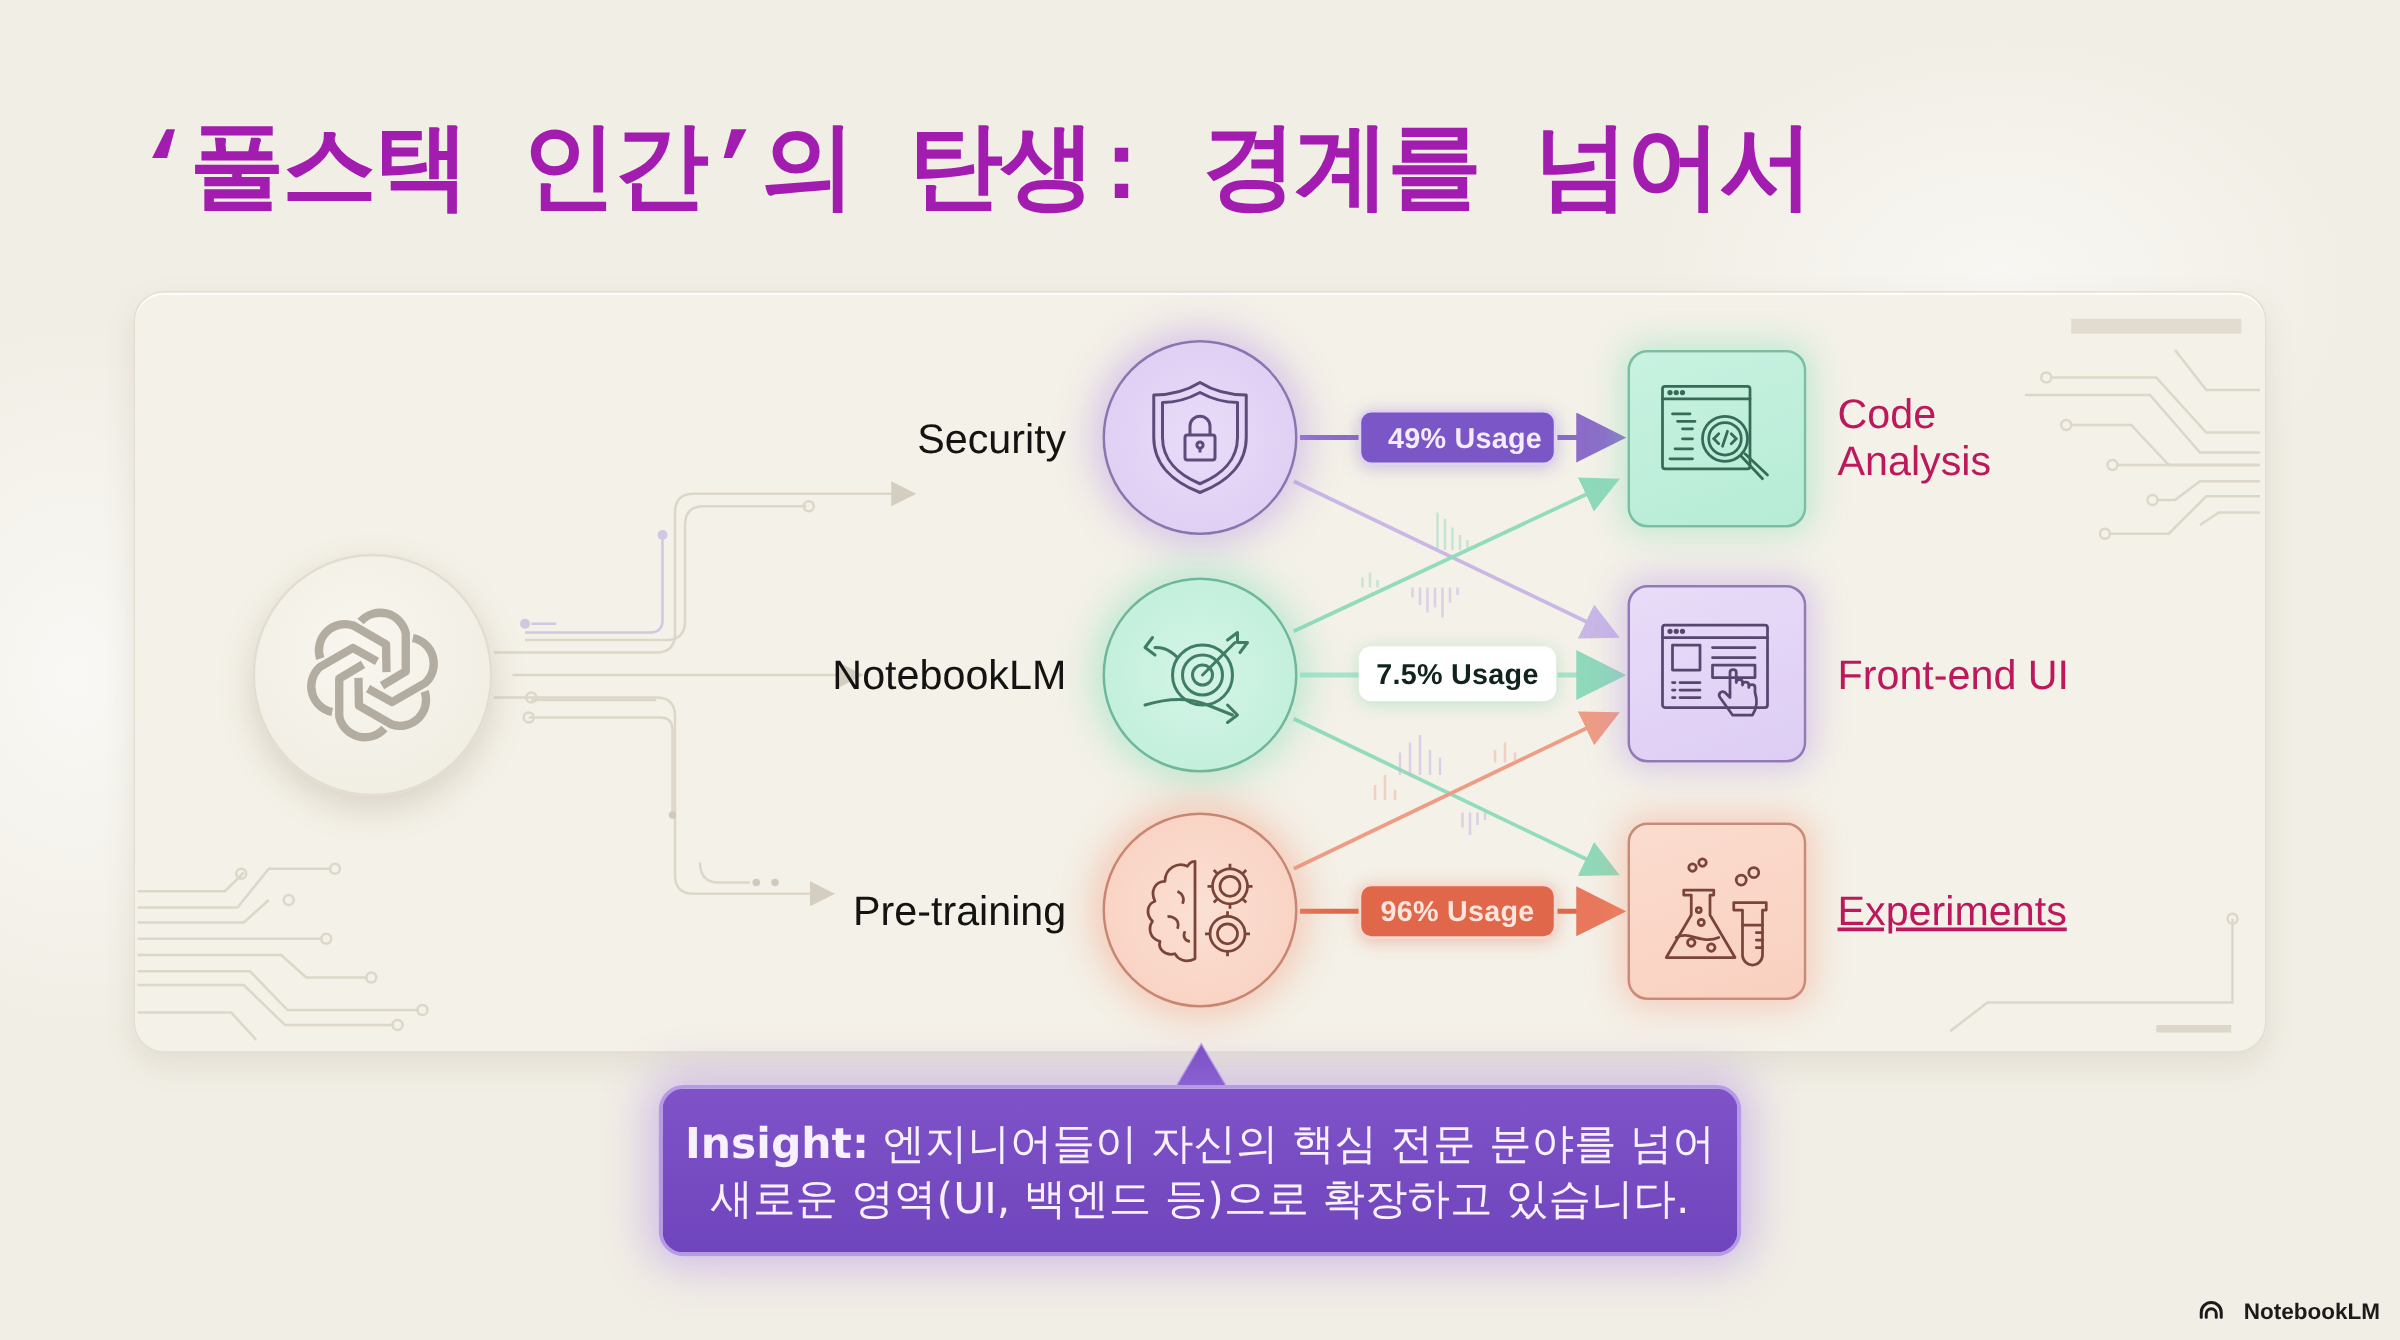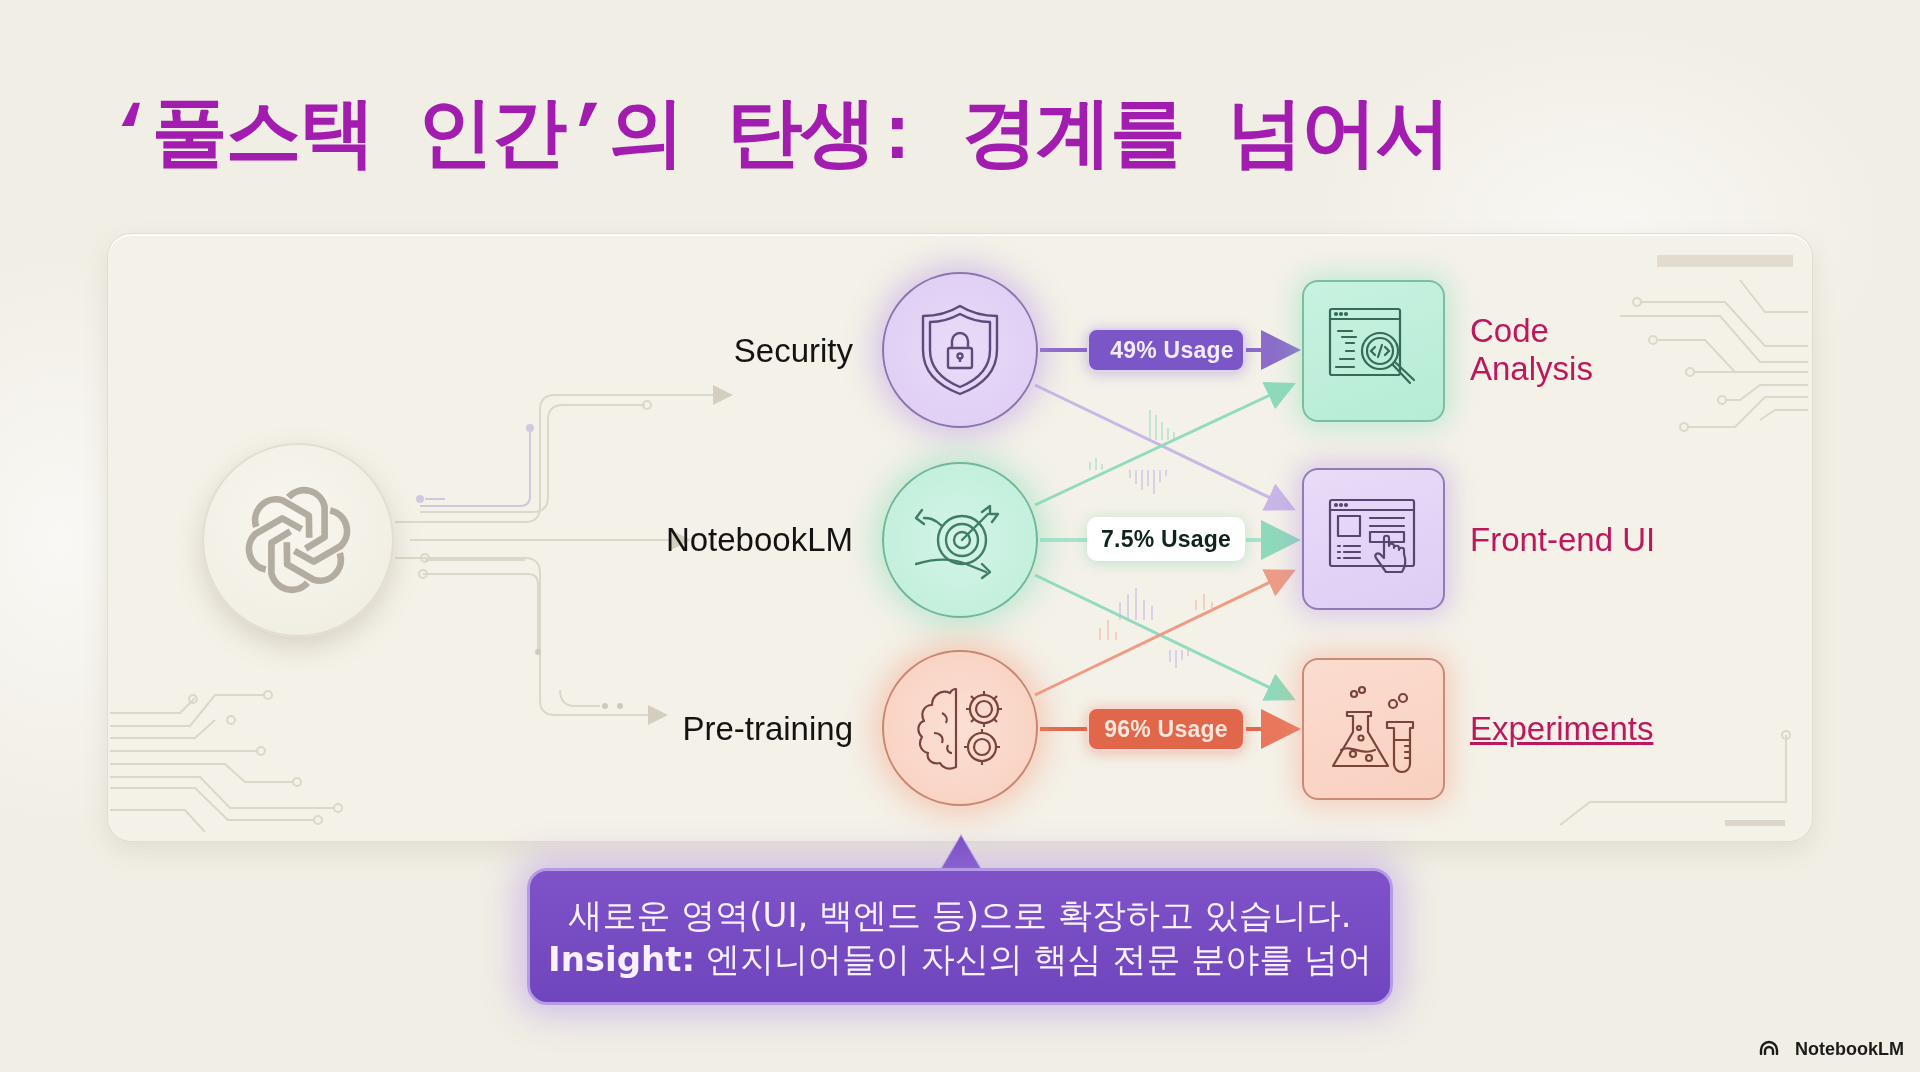--- a/index.html
+++ b/index.html
@@ -335,25 +335,25 @@
 
 <div class="tgt-label" style="top:350px;">
   <div>Code</div>
   <div>Analysis</div>
 </div>
 <div class="tgt-label" style="top:540px;">Front-end UI</div>
 <div class="tgt-label" style="top:729px;text-decoration:underline;">Experiments</div>
 
 <div class="callout-tail"></div>
 <div class="callout">
-  <div class="line">새로운 영역(UI, 백엔드 등)으로 확장하고 있습니다.</div>
   <div class="line">
     <span class="strong">Insight:</span>
     <span>엔지니어들이 자신의 핵심 전문 분야를 넘어</span>
   </div>
+  <div class="line">새로운 영역(UI, 백엔드 등)으로 확장하고 있습니다.</div>
 </div>
 
 <div class="brand">
   <svg width="20" height="16" viewBox="0 0 20 16">
     <g fill="none" stroke="#1c1b19" stroke-width="2.4" stroke-linecap="round">
       <path d="M2,15 V11 a8,8 0 0 1 16,0 V15"></path>
       <path d="M6,15 V12 a4,4 0 0 1 8,0 V15"></path>
     </g>
   </svg>
   <span>NotebookLM</span>

